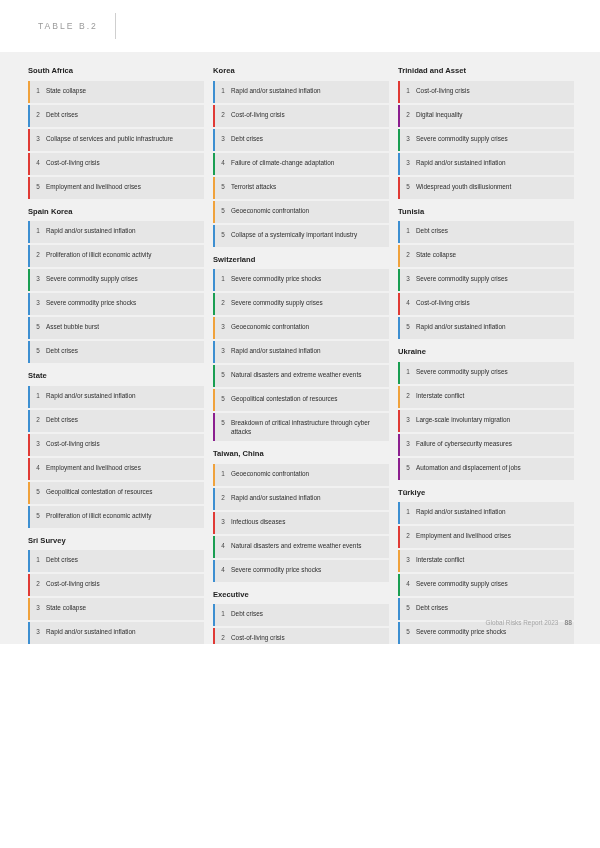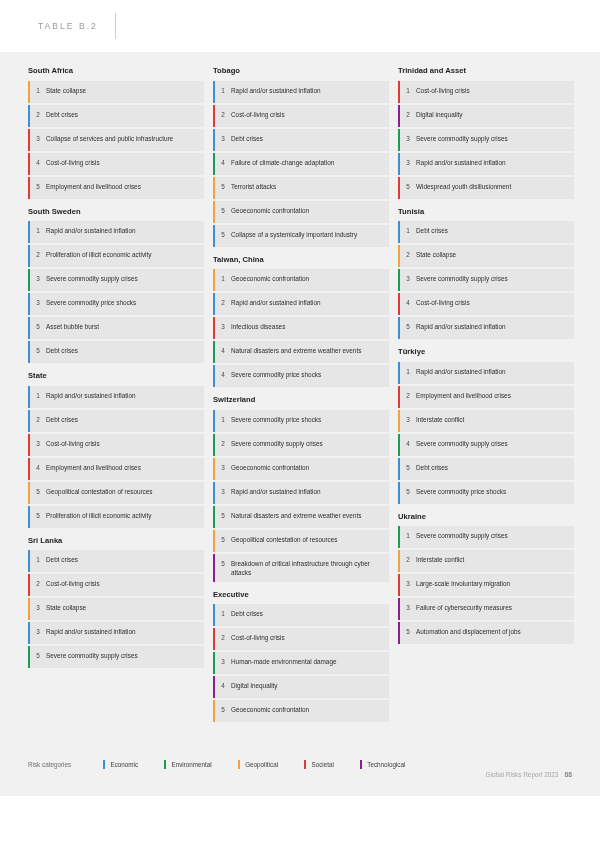--- a/index.html
+++ b/index.html
@@ -6,21 +6,21 @@
   html, body {
     width: 600px;
     height: 848px;
     background: #ffffff;
     font-family: "Liberation Sans", sans-serif;
     -webkit-font-smoothing: antialiased;
   }
   .page {
     position: relative;
     width: 600px;
-    height: 796px;
+    height: 644px;
     background: #4c1d95;
     overflow: hidden;
   }
 
   
   .table-header {
     position: absolute;
     left: 0; top: 0;
     width: 600px;
     height: 52px;
@@ -197,21 +197,21 @@
             <div class="risk-row" style="--cat: #e03a35;">
               <div class="rank">4</div>
               <div class="risk-name">Cost-of-living crisis</div>
             </div>
             <div class="risk-row" style="--cat: #e03a35;">
               <div class="rank">5</div>
               <div class="risk-name">Employment and livelihood crises</div>
             </div>
           </div>
           <div class="group">
-            <div class="group-title">South Sweden</div>
+            <div class="group-title">Spain Korea</div>
             <div class="risk-row" style="--cat: #3d8fd1;">
               <div class="rank">1</div>
               <div class="risk-name">Rapid and/or sustained inflation</div>
             </div>
             <div class="risk-row" style="--cat: #3d8fd1;">
               <div class="rank">2</div>
               <div class="risk-name">Proliferation of illicit economic activity</div>
             </div>
             <div class="risk-row" style="--cat: #1a9e52;">
               <div class="rank">3</div>
@@ -251,21 +251,21 @@
             <div class="risk-row" style="--cat: #f0a23c;">
               <div class="rank">5</div>
               <div class="risk-name">Geopolitical contestation of resources</div>
             </div>
             <div class="risk-row" style="--cat: #3d8fd1;">
               <div class="rank">5</div>
               <div class="risk-name">Proliferation of illicit economic activity</div>
             </div>
           </div>
           <div class="group">
-            <div class="group-title">Sri Lanka</div>
+            <div class="group-title">Sri Survey</div>
             <div class="risk-row" style="--cat: #3d8fd1;">
               <div class="rank">1</div>
               <div class="risk-name">Debt crises</div>
             </div>
             <div class="risk-row" style="--cat: #e03a35;">
               <div class="rank">2</div>
               <div class="risk-name">Cost-of-living crisis</div>
             </div>
             <div class="risk-row" style="--cat: #f0a23c;">
               <div class="rank">3</div>
@@ -276,21 +276,21 @@
               <div class="risk-name">Rapid and/or sustained inflation</div>
             </div>
             <div class="risk-row" style="--cat: #1a9e52;">
               <div class="rank">5</div>
               <div class="risk-name">Severe commodity supply crises</div>
             </div>
           </div>
         </div>
         <div class="column">
           <div class="group">
-            <div class="group-title">Tobago</div>
+            <div class="group-title">Korea</div>
             <div class="risk-row" style="--cat: #3d8fd1;">
               <div class="rank">1</div>
               <div class="risk-name">Rapid and/or sustained inflation</div>
             </div>
             <div class="risk-row" style="--cat: #e03a35;">
               <div class="rank">2</div>
               <div class="risk-name">Cost-of-living crisis</div>
             </div>
             <div class="risk-row" style="--cat: #3d8fd1;">
               <div class="rank">3</div>
@@ -307,71 +307,71 @@
             <div class="risk-row" style="--cat: #f0a23c;">
               <div class="rank">5</div>
               <div class="risk-name">Geoeconomic confrontation</div>
             </div>
             <div class="risk-row" style="--cat: #3d8fd1;">
               <div class="rank">5</div>
               <div class="risk-name">Collapse of a systemically important industry</div>
             </div>
           </div>
           <div class="group">
+            <div class="group-title">Switzerland</div>
+            <div class="risk-row" style="--cat: #3d8fd1;">
+              <div class="rank">1</div>
+              <div class="risk-name">Severe commodity price shocks</div>
+            </div>
+            <div class="risk-row" style="--cat: #1a9e52;">
+              <div class="rank">2</div>
+              <div class="risk-name">Severe commodity supply crises</div>
+            </div>
+            <div class="risk-row" style="--cat: #f0a23c;">
+              <div class="rank">3</div>
+              <div class="risk-name">Geoeconomic confrontation</div>
+            </div>
+            <div class="risk-row" style="--cat: #3d8fd1;">
+              <div class="rank">3</div>
+              <div class="risk-name">Rapid and/or sustained inflation</div>
+            </div>
+            <div class="risk-row" style="--cat: #1a9e52;">
+              <div class="rank">5</div>
+              <div class="risk-name">Natural disasters and extreme weather events</div>
+            </div>
+            <div class="risk-row" style="--cat: #f0a23c;">
+              <div class="rank">5</div>
+              <div class="risk-name">Geopolitical contestation of resources</div>
+            </div>
+            <div class="risk-row" style="--cat: #8b1f8f;">
+              <div class="rank">5</div>
+              <div class="risk-name">Breakdown of critical infrastructure through cyber attacks</div>
+            </div>
+          </div>
+          <div class="group">
             <div class="group-title">Taiwan, China</div>
             <div class="risk-row" style="--cat: #f0a23c;">
               <div class="rank">1</div>
               <div class="risk-name">Geoeconomic confrontation</div>
             </div>
             <div class="risk-row" style="--cat: #3d8fd1;">
               <div class="rank">2</div>
               <div class="risk-name">Rapid and/or sustained inflation</div>
             </div>
             <div class="risk-row" style="--cat: #e03a35;">
               <div class="rank">3</div>
               <div class="risk-name">Infectious diseases</div>
             </div>
             <div class="risk-row" style="--cat: #1a9e52;">
               <div class="rank">4</div>
               <div class="risk-name">Natural disasters and extreme weather events</div>
             </div>
             <div class="risk-row" style="--cat: #3d8fd1;">
               <div class="rank">4</div>
               <div class="risk-name">Severe commodity price shocks</div>
-            </div>
-          </div>
-          <div class="group">
-            <div class="group-title">Switzerland</div>
-            <div class="risk-row" style="--cat: #3d8fd1;">
-              <div class="rank">1</div>
-              <div class="risk-name">Severe commodity price shocks</div>
-            </div>
-            <div class="risk-row" style="--cat: #1a9e52;">
-              <div class="rank">2</div>
-              <div class="risk-name">Severe commodity supply crises</div>
-            </div>
-            <div class="risk-row" style="--cat: #f0a23c;">
-              <div class="rank">3</div>
-              <div class="risk-name">Geoeconomic confrontation</div>
-            </div>
-            <div class="risk-row" style="--cat: #3d8fd1;">
-              <div class="rank">3</div>
-              <div class="risk-name">Rapid and/or sustained inflation</div>
-            </div>
-            <div class="risk-row" style="--cat: #1a9e52;">
-              <div class="rank">5</div>
-              <div class="risk-name">Natural disasters and extreme weather events</div>
-            </div>
-            <div class="risk-row" style="--cat: #f0a23c;">
-              <div class="rank">5</div>
-              <div class="risk-name">Geopolitical contestation of resources</div>
-            </div>
-            <div class="risk-row" style="--cat: #8b1f8f;">
-              <div class="rank">5</div>
-              <div class="risk-name">Breakdown of critical infrastructure through cyber attacks</div>
             </div>
           </div>
           <div class="group">
             <div class="group-title">Executive</div>
             <div class="risk-row" style="--cat: #3d8fd1;">
               <div class="rank">1</div>
               <div class="risk-name">Debt crises</div>
             </div>
             <div class="risk-row" style="--cat: #e03a35;">
               <div class="rank">2</div>
@@ -432,20 +432,43 @@
             <div class="risk-row" style="--cat: #e03a35;">
               <div class="rank">4</div>
               <div class="risk-name">Cost-of-living crisis</div>
             </div>
             <div class="risk-row" style="--cat: #3d8fd1;">
               <div class="rank">5</div>
               <div class="risk-name">Rapid and/or sustained inflation</div>
             </div>
           </div>
           <div class="group">
+            <div class="group-title">Ukraine</div>
+            <div class="risk-row" style="--cat: #1a9e52;">
+              <div class="rank">1</div>
+              <div class="risk-name">Severe commodity supply crises</div>
+            </div>
+            <div class="risk-row" style="--cat: #f0a23c;">
+              <div class="rank">2</div>
+              <div class="risk-name">Interstate conflict</div>
+            </div>
+            <div class="risk-row" style="--cat: #e03a35;">
+              <div class="rank">3</div>
+              <div class="risk-name">Large-scale involuntary migration</div>
+            </div>
+            <div class="risk-row" style="--cat: #8b1f8f;">
+              <div class="rank">3</div>
+              <div class="risk-name">Failure of cybersecurity measures</div>
+            </div>
+            <div class="risk-row" style="--cat: #8b1f8f;">
+              <div class="rank">5</div>
+              <div class="risk-name">Automation and displacement of jobs</div>
+            </div>
+          </div>
+          <div class="group">
             <div class="group-title">Türkiye</div>
             <div class="risk-row" style="--cat: #3d8fd1;">
               <div class="rank">1</div>
               <div class="risk-name">Rapid and/or sustained inflation</div>
             </div>
             <div class="risk-row" style="--cat: #e03a35;">
               <div class="rank">2</div>
               <div class="risk-name">Employment and livelihood crises</div>
             </div>
             <div class="risk-row" style="--cat: #f0a23c;">
@@ -456,43 +479,20 @@
               <div class="rank">4</div>
               <div class="risk-name">Severe commodity supply crises</div>
             </div>
             <div class="risk-row" style="--cat: #3d8fd1;">
               <div class="rank">5</div>
               <div class="risk-name">Debt crises</div>
             </div>
             <div class="risk-row" style="--cat: #3d8fd1;">
               <div class="rank">5</div>
               <div class="risk-name">Severe commodity price shocks</div>
-            </div>
-          </div>
-          <div class="group">
-            <div class="group-title">Ukraine</div>
-            <div class="risk-row" style="--cat: #1a9e52;">
-              <div class="rank">1</div>
-              <div class="risk-name">Severe commodity supply crises</div>
-            </div>
-            <div class="risk-row" style="--cat: #f0a23c;">
-              <div class="rank">2</div>
-              <div class="risk-name">Interstate conflict</div>
-            </div>
-            <div class="risk-row" style="--cat: #e03a35;">
-              <div class="rank">3</div>
-              <div class="risk-name">Large-scale involuntary migration</div>
-            </div>
-            <div class="risk-row" style="--cat: #8b1f8f;">
-              <div class="rank">3</div>
-              <div class="risk-name">Failure of cybersecurity measures</div>
-            </div>
-            <div class="risk-row" style="--cat: #8b1f8f;">
-              <div class="rank">5</div>
-              <div class="risk-name">Automation and displacement of jobs</div>
             </div>
           </div>
         </div>
       </div>
 
     <div class="legend">
       <div class="legend-label">Risk categories</div>
       <div id="legend-items" style="display:flex;align-items:center;">
           <div class="legend-item">
             <span class="legend-swatch" style="--cat: #3d8fd1;"></span>

